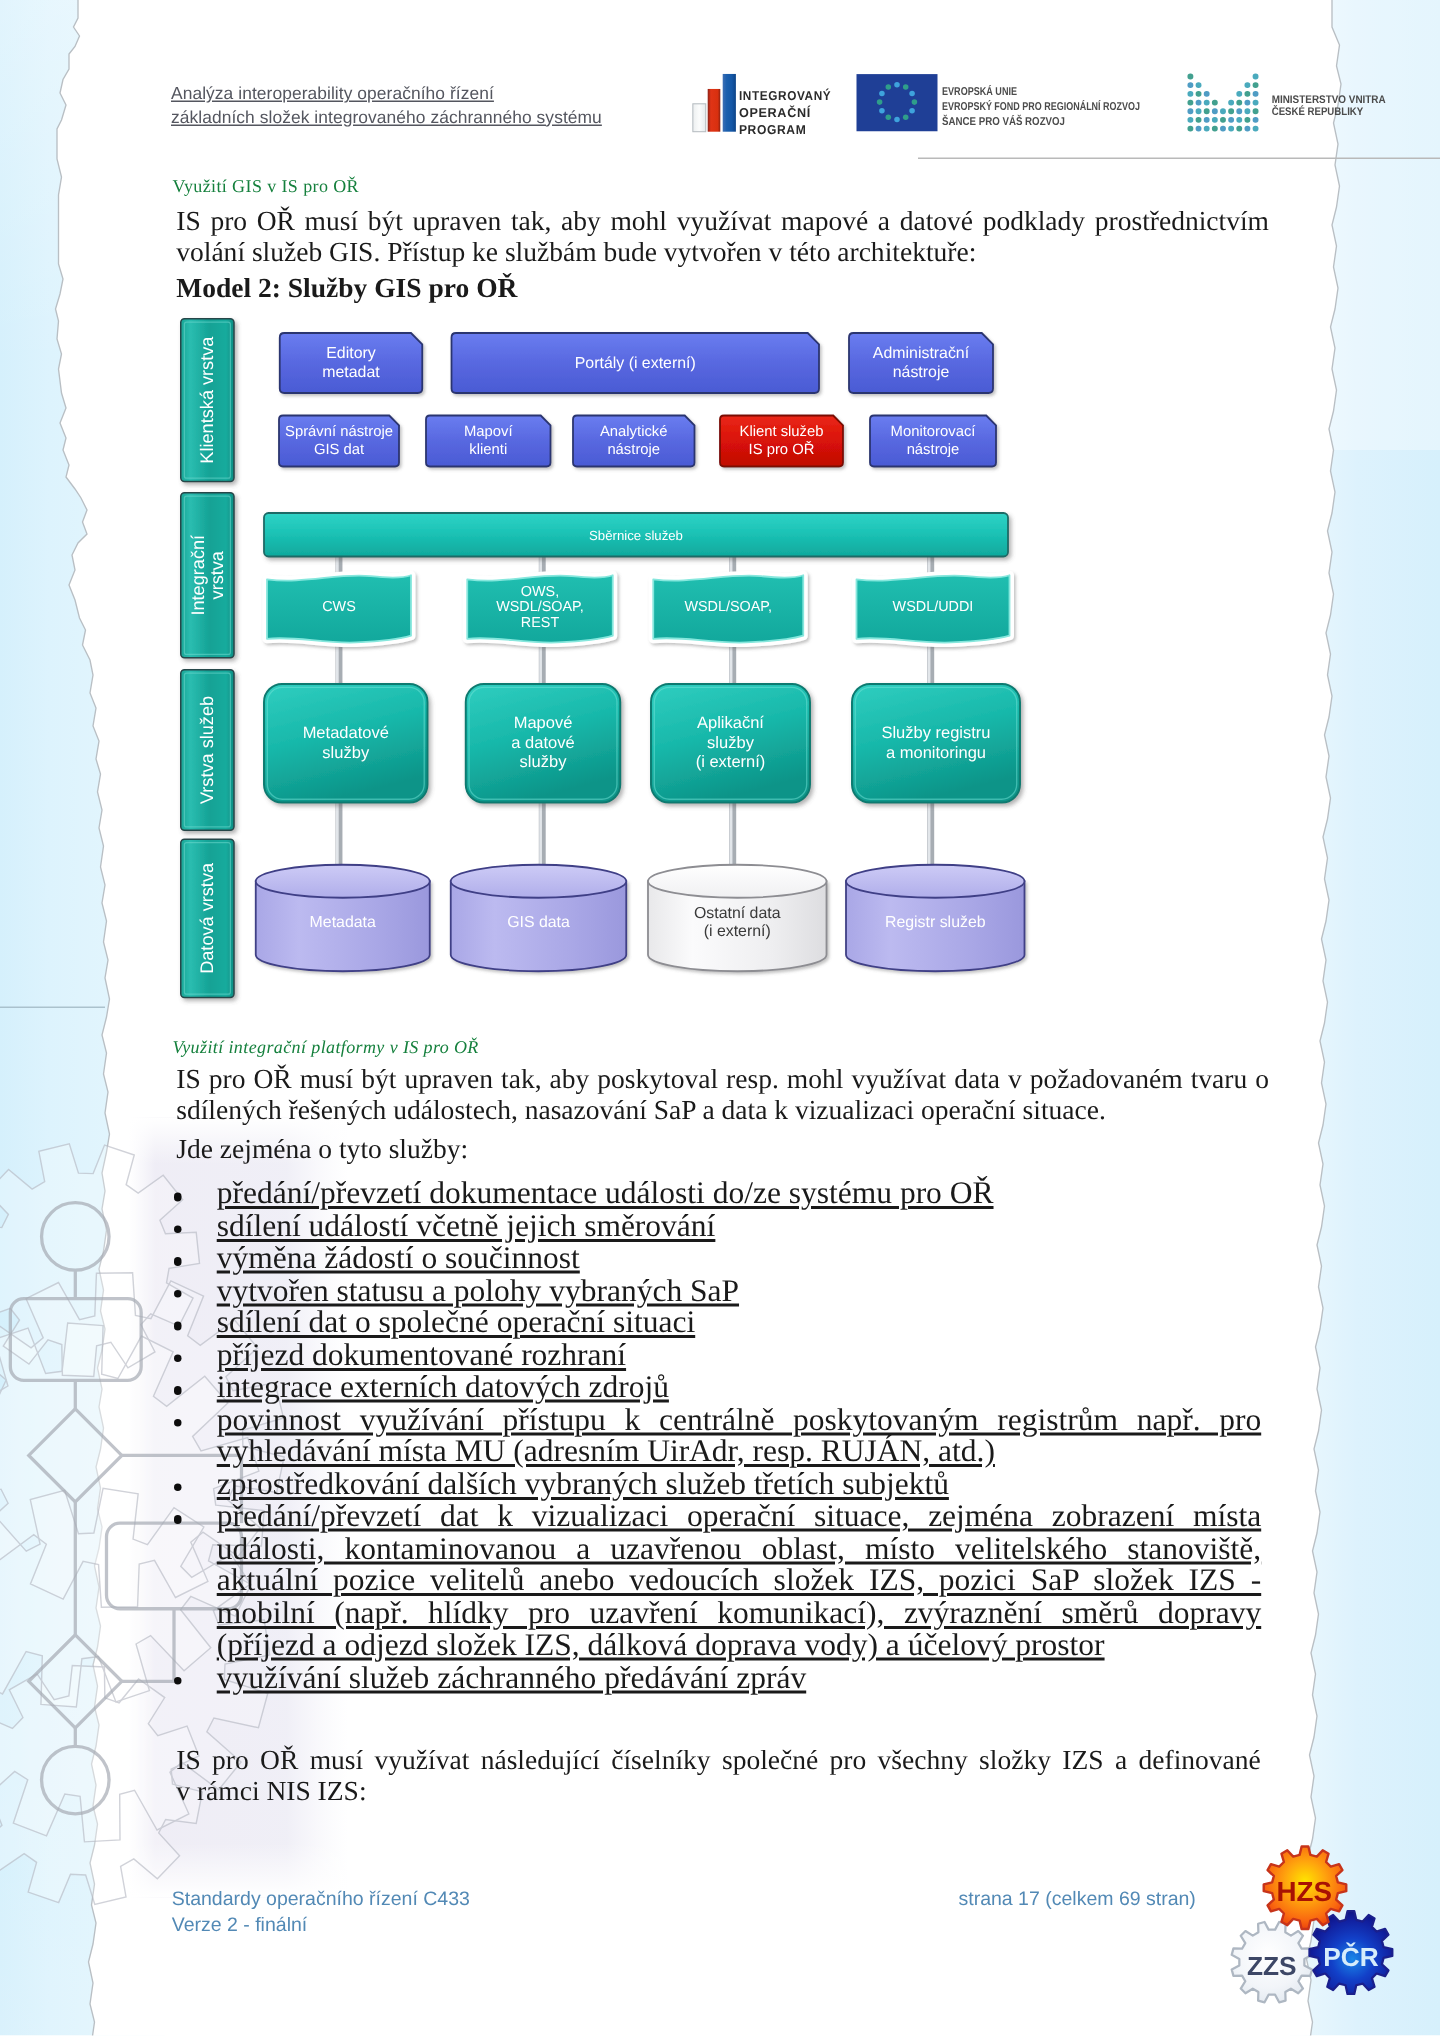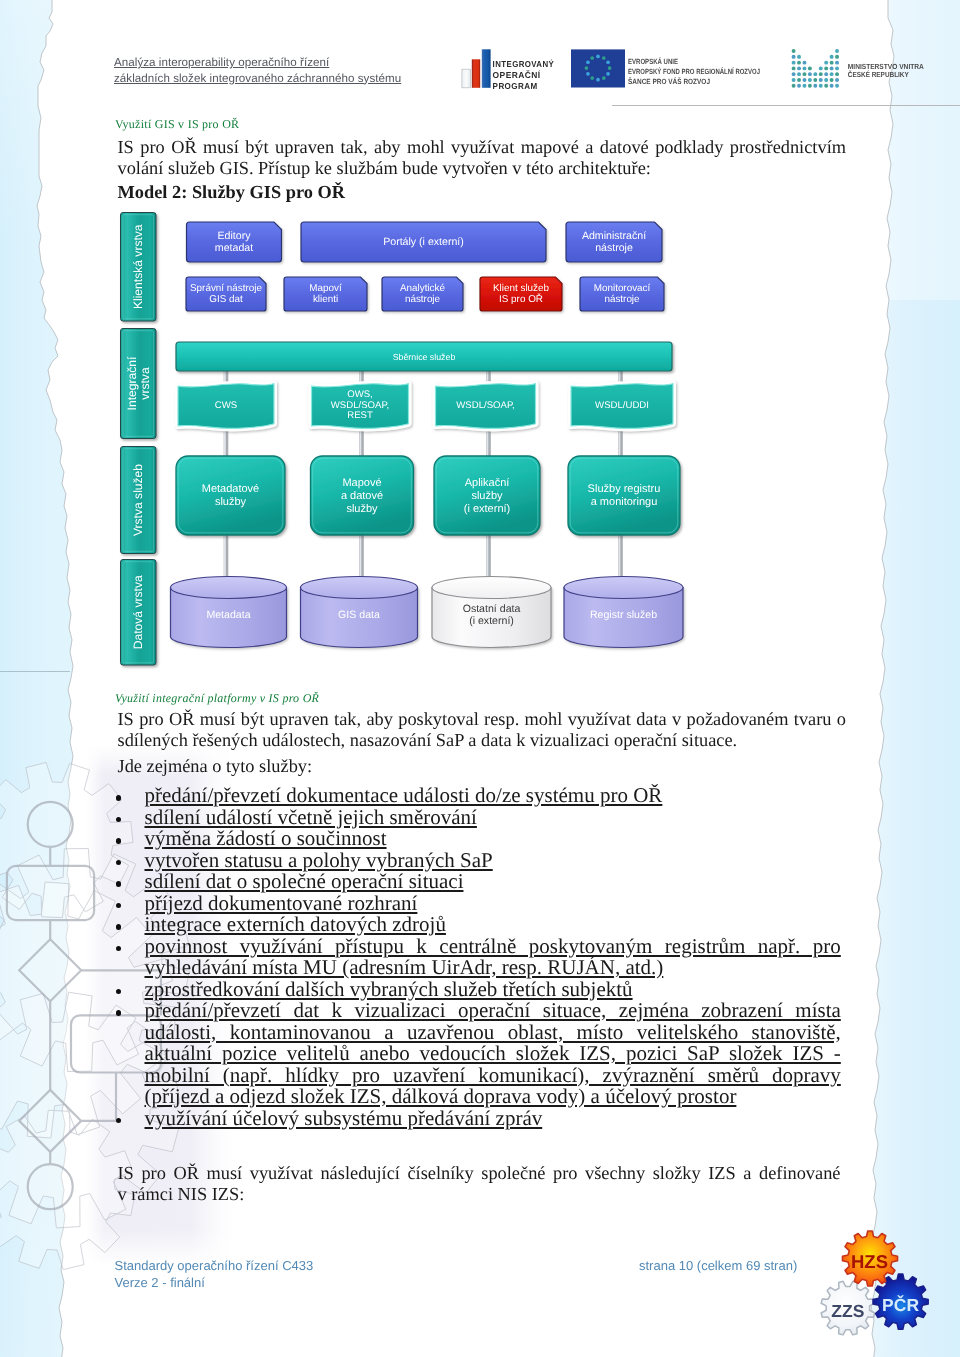--- a/index.html
+++ b/index.html
@@ -534,31 +534,31 @@
     <li>předání/převzetí dokumentace události do/ze systému pro OŘ</li>
     <li>sdílení událostí včetně jejich směrování</li>
     <li>výměna žádostí o součinnost</li>
     <li>vytvořen statusu a polohy vybraných SaP</li>
     <li>sdílení dat o společné operační situaci</li>
     <li>příjezd dokumentované rozhraní</li>
     <li>integrace externích datových zdrojů</li>
     <li>povinnost využívání přístupu k centrálně poskytovaným registrům např. pro vyhledávání místa MU (adresním UirAdr, resp. RUJÁN, atd.)</li>
     <li>zprostředkování dalších vybraných služeb třetích subjektů</li>
     <li>předání/převzetí dat k vizualizaci operační situace, zejména zobrazení místa události, kontaminovanou a uzavřenou oblast, místo velitelského stanoviště, aktuální pozice velitelů anebo vedoucích složek IZS, pozici SaP složek IZS - mobilní (např. hlídky pro uzavření komunikací), zvýraznění směrů dopravy (příjezd a odjezd složek IZS, dálková doprava vody) a účelový prostor</li>
-    <li>využívání účelový subsystému předávání zpráv</li>
+    <li>využívání služeb záchranného předávání zpráv</li>
   </ul>
 
   <div class="ptext" style="left:117.5px;top:1163px;width:723px;">IS pro OŘ musí využívat následující číselníky společné pro všechny složky IZS a definované v&nbsp;rámci NIS IZS:</div>
 
   <div class="ftr">
     <div class="ftr-left">
       <div>Standardy operačního řízení C433</div>
       <div>Verze 2 - finální</div>
     </div>
-    <div class="ftr-page">strana 10 (celkem 69 stran)</div>
+    <div class="ftr-page">strana 17 (celkem 69 stran)</div>
 <svg class="gears" viewBox="0 0 960 1357" width="960" height="1357">
 <defs>
 <radialGradient id="gHZS" cx="0.5" cy="0.42" r="0.62">
             <stop offset="0" stop-color="#ffe400"></stop>
             <stop offset="0.38" stop-color="#ffa60d"></stop>
             <stop offset="0.75" stop-color="#fa6a10"></stop>
             <stop offset="1" stop-color="#e8380b"></stop>
           </radialGradient>
 <radialGradient id="gPCR" cx="0.52" cy="0.58" r="0.60">
             <stop offset="0" stop-color="#1a87e8"></stop>

